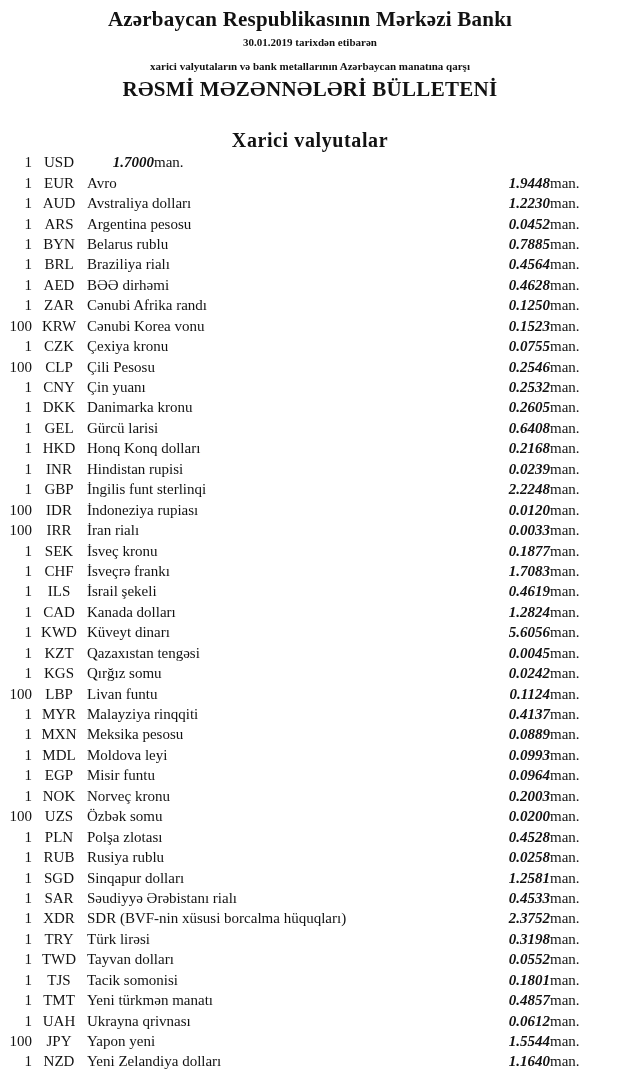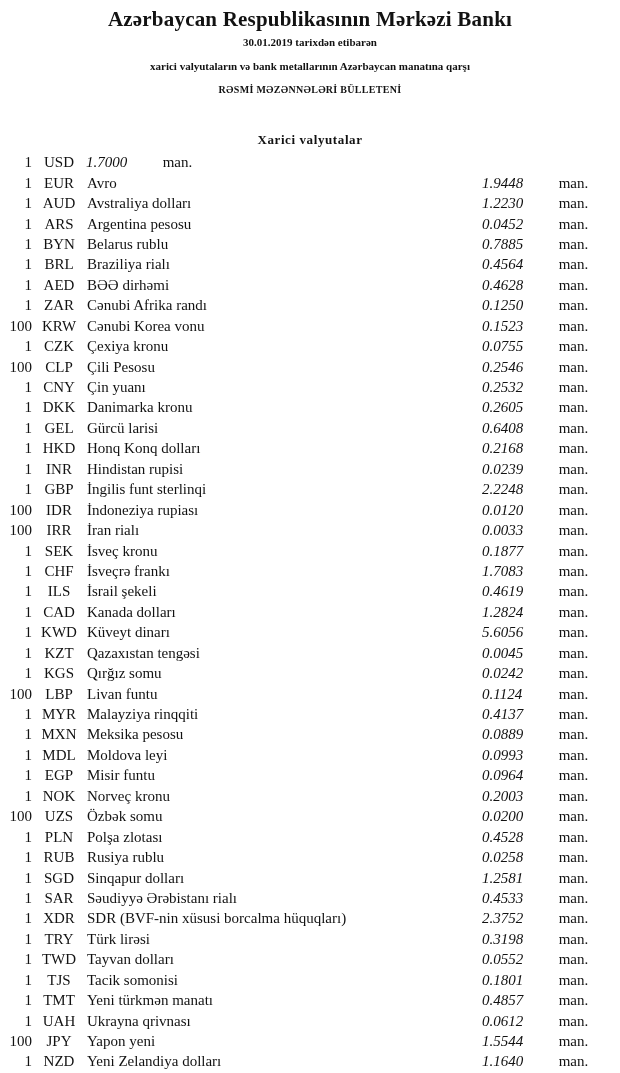--- a/index.html
+++ b/index.html
@@ -24,49 +24,49 @@
     font-weight: bold;
     line-height: 24px;
     letter-spacing: 0.2px;
   }
   .sub-line {
     font-size: 11px;
     font-weight: bold;
     line-height: 23.5px;
   }
   .bulletin-line {
-    font-size: 10px;
+    font-size: 21px;
     font-weight: bold;
     line-height: 23.5px;
     letter-spacing: 0.3px;
   }
   .section-title {
     text-align: center;
-    font-size: 13px;
+    font-size: 20px;
     font-weight: bold;
     letter-spacing: 0.6px;
     margin-top: 29px;
     line-height: 18px;
   }
   .table {
     margin-top: 4px;
     padding: 0 23px 0 7px;
   }
   .row {
     display: flex;
     height: 20.45px;
     align-items: center;
     font-size: 15px;
     white-space: nowrap;
   }
   .cell-qty   { width: 25px;  text-align: right; }
   .cell-code  { width: 54px;  text-align: center; }
   .cell-name  { flex: 1; text-align: left; padding-left: 1px; overflow: hidden; }
-  .cell-rate  { width: 68px;  font-weight: normal; font-style: italic; }
-  .cell-unit  { width: 47px;  text-align: center; }
+  .cell-rate  { width: 68px;  text-align: right; font-weight: bold; font-style: italic; }
+  .cell-unit  { width: 47px;  text-align: left; }
 </style>
 </head>
 <body>
 
 <div class="page">
 
   <div class="header">
     <div class="bank-title">Azərbaycan Respublikasının Mərkəzi Bankı</div>
     <div class="sub-line">30.01.2019 tarixdən etibarən</div>
     <div class="sub-line">xarici valyutaların və bank metallarının Azərbaycan manatına qarşı</div>

